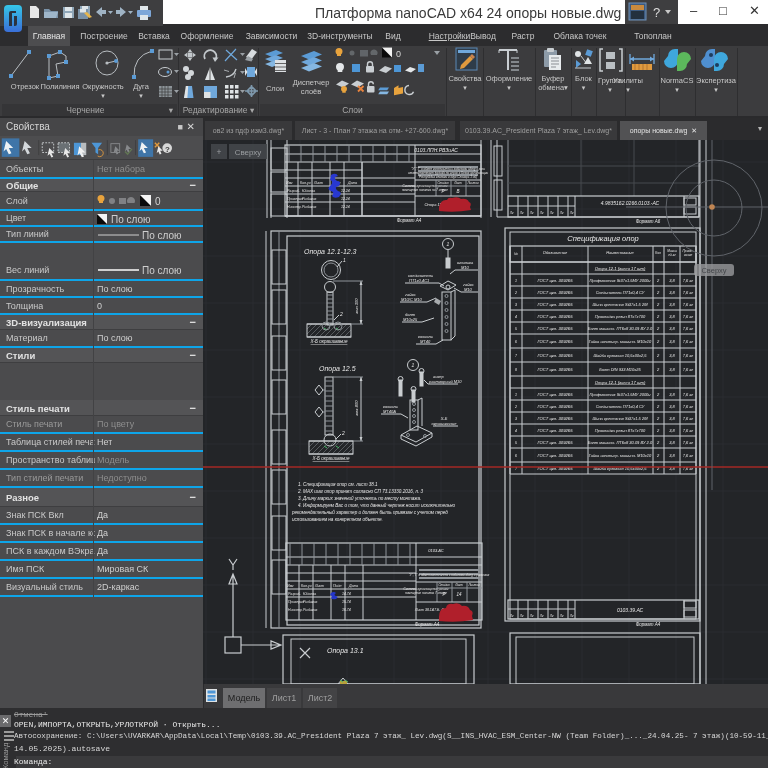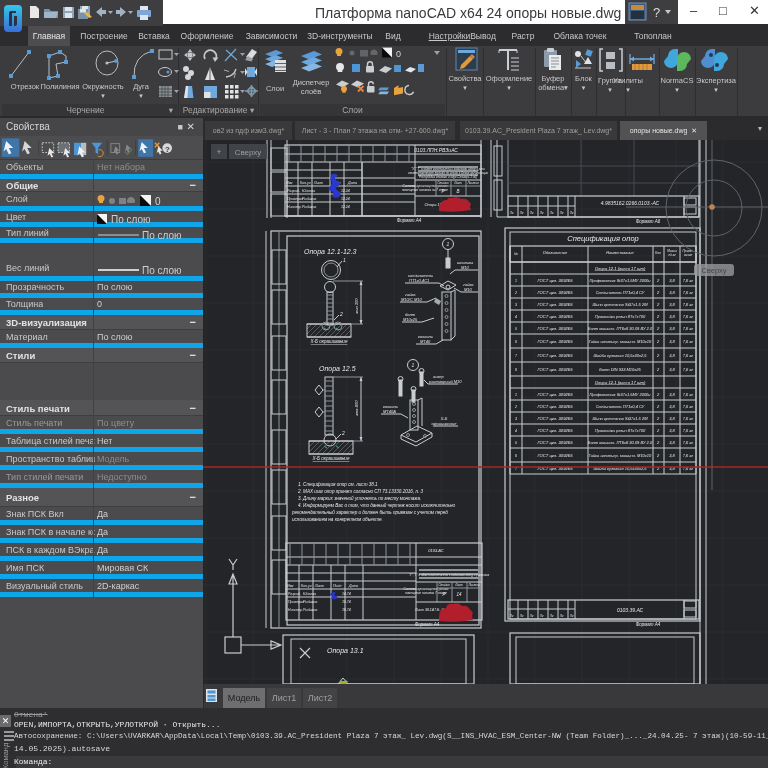--- a/index.html
+++ b/index.html
@@ -22,21 +22,21 @@
 .rsep { position:absolute; top:2px; width:1px; height:68px; background:#2e2e30; }
 .bigbtn { position:absolute; font-size:7.5px; line-height:9px; color:#c8c8c8; text-align:center; }
 
 #doctabs { left:196px; top:118px; width:572px; height:22px; background:#2b2b2d; }
 .dtab { position:absolute; top:3px; height:19px; line-height:19px; font-size:7px; color:#9f9f9f; background:#39393b; text-align:center; white-space:nowrap; overflow:hidden; }
 .dtab.active { background:#525254; color:#e4e4e4; }
 
 #panel { left:0; top:118px; width:203px; height:590px; background:#4b4b4d; z-index:3; }
 #panel-header { position:absolute; left:0; top:0; width:203px; height:18px; background:#464648; color:#d2d2d2; font-size:10px; line-height:18px; padding-left:6px; }
 #panel-toolbar { position:absolute; left:0; top:18px; width:203px; height:24px; background:#4d4d4f; border-bottom:1px solid #3c3c3e; }
-.prow { position:absolute; left:0; width:203px; border-bottom:5px solid #0ea5e9; }
+.prow { position:absolute; left:0; width:203px; border-bottom:2px solid #0ea5e9; }
 .prow .lbl { position:absolute; left:6px; top:50%; transform:translateY(-50%); font-size:9px; color:#c9c9c9; white-space:nowrap; max-width:89px; overflow:hidden; }
 .prow .val { position:absolute; left:97px; top:50%; transform:translateY(-50%); font-size:9px; color:#cfcfcf; white-space:nowrap; max-width:97px; overflow:hidden; }
 .prow .val.dim { color:#8e8e8e; }
 .psec { position:absolute; left:0; width:203px; background:#545456; border-bottom:1px solid #3e3e40; }
 .psec .lbl { position:absolute; left:6px; top:50%; transform:translateY(-50%); font-size:9.5px; font-weight:bold; color:#e2e2e2; }
 .psec .minus { position:absolute; right:7px; top:50%; transform:translateY(-50%); font-size:11px; font-weight:bold; color:#e2e2e2; }
 .colsep { position:absolute; left:93px; width:1px; background:#424244; }
 
 #canvas { left:196px; top:140px; width:572px; height:544px; background:#222527; overflow:hidden; }
 

